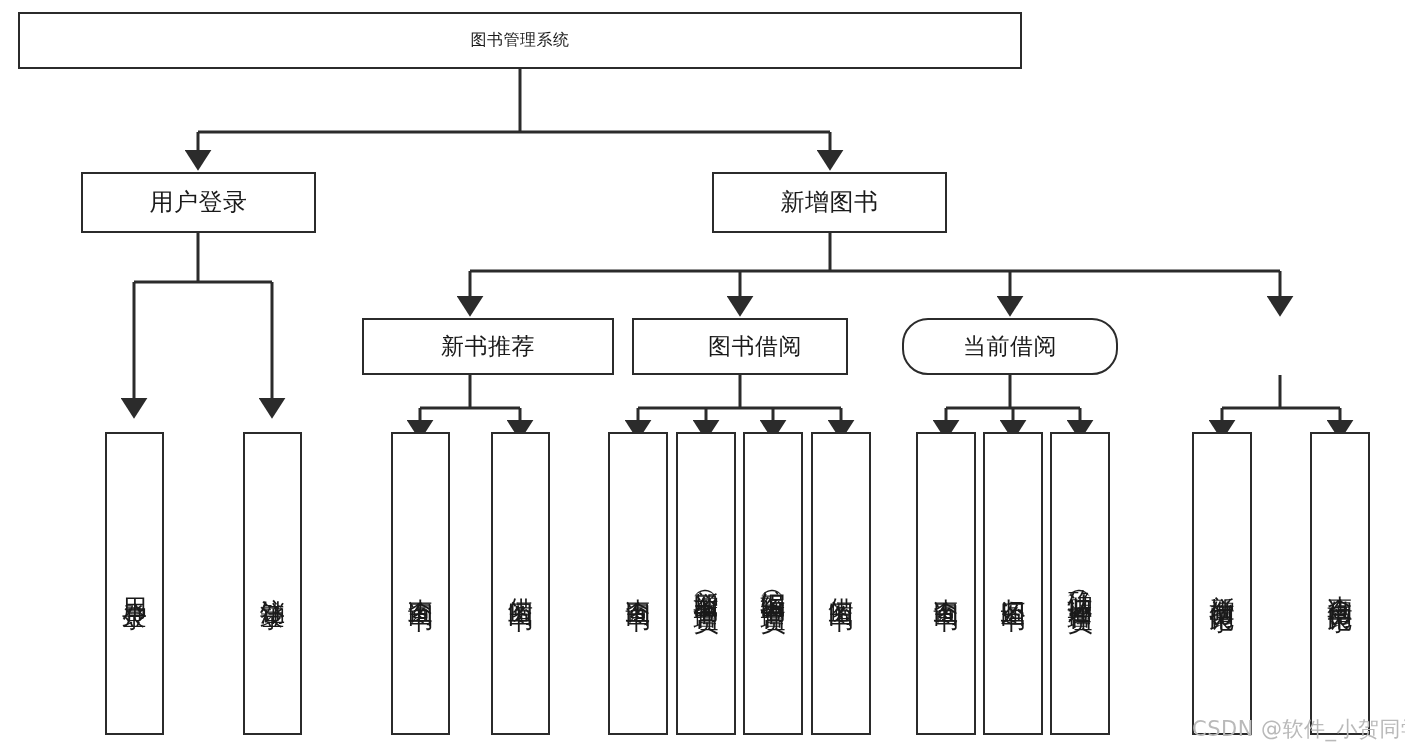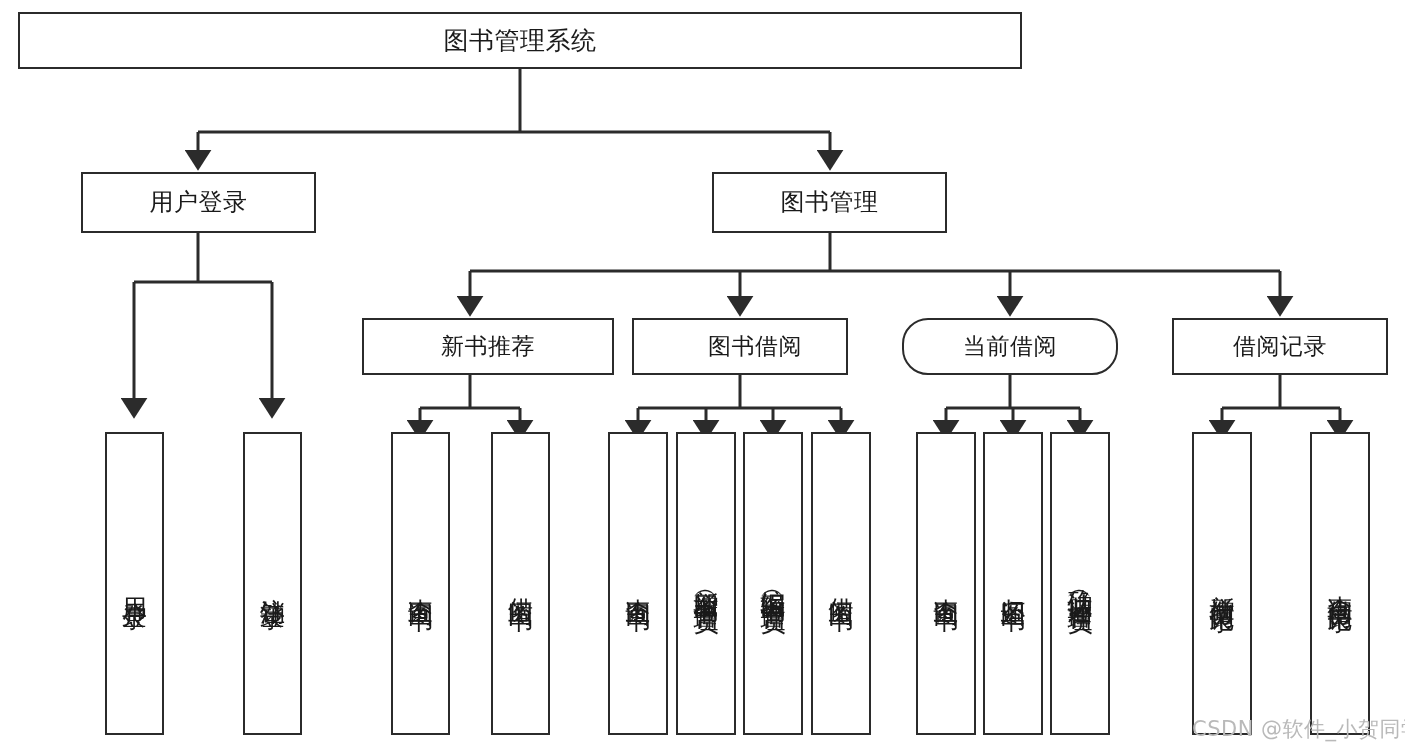--- a/index.html
+++ b/index.html
@@ -33,21 +33,21 @@
     z-index:2;
   }
   .node .label{
     display:block;
     line-height:1.18;
     letter-spacing:0.5px;
     color:#1a1a1a;
     text-align:center;
     white-space:nowrap;
   }
-  .node.root .label{ font-size:25px; }
+  .node.root .label{ font-size:16px; }
   .node.level2 .label{ font-size:24px; }
   .node.level3 .label{ font-size:23px; }
   .node.leaf{
     align-items:center;
     justify-content:center;
   }
   .node.leaf .label{
     writing-mode:vertical-rl;
     text-orientation:upright;
     font-size:25px;
@@ -122,38 +122,35 @@
 
   <div class="node root" style="left:18px; top:12px; width:1004px; height:57px;">
     <span class="label">图书管理系统</span>
   </div>
 
   <div class="node level2" style="left:81px; top:172px; width:235px; height:61px;">
     <span class="label">用户登录</span>
   </div>
 
   <div class="node level2" style="left:712px; top:172px; width:235px; height:61px;">
-    <span class="label">图书管理</span>
+    <span class="label">新增图书</span>
   </div>
 
   <div class="node level3" style="left:362px; top:318px; width:252px; height:57px;">
     <span class="label">新书推荐</span>
   </div>
 
   <div class="node level3" style="left:632px; top:318px; width:216px; height:57px;padding-left:30px;">
     <span class="label">图书借阅</span>
   </div>
 
   <div class="node level3" style="left:902px; top:318px; width:216px; height:57px;border-radius:26px;">
     <span class="label">当前借阅</span>
   </div>
 
-  <div class="node level3" style="left:1172px; top:318px; width:216px; height:57px;">
-    <span class="label">借阅记录</span>
-  </div>
 
   <div class="node leaf" style="left:105px; top:432px; width:59px; height:303px;">
     <span class="label">用户登录</span>
   </div>
 
   <div class="node leaf" style="left:243px; top:432px; width:59px; height:303px;">
     <span class="label">注销登录</span>
   </div>
 
   <div class="node leaf" style="left:391px; top:432px; width:59px; height:303px;">

